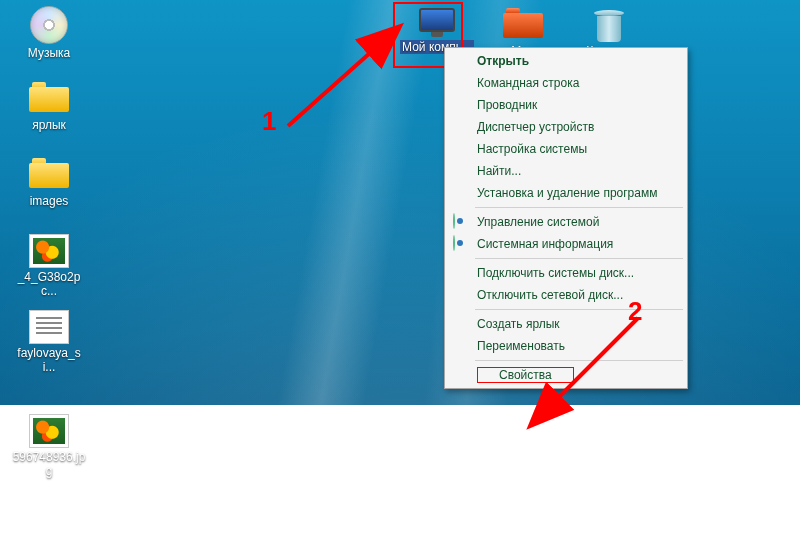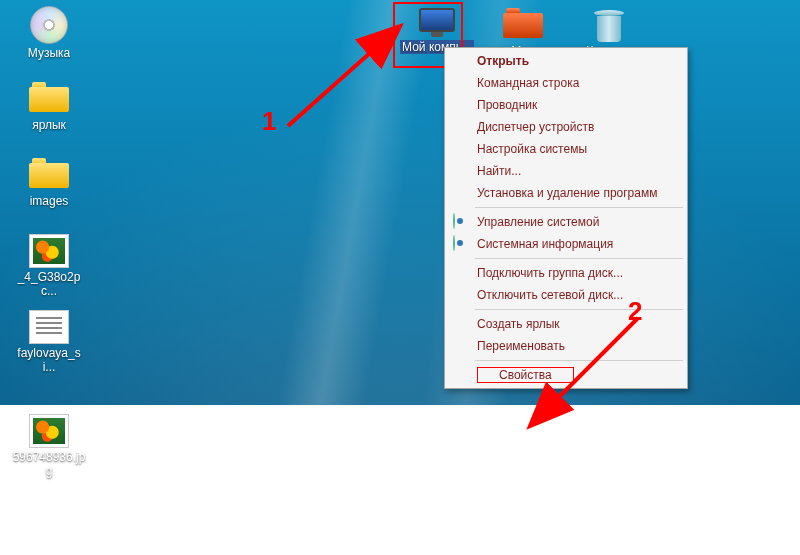--- a/index.html
+++ b/index.html
@@ -44,21 +44,21 @@
   .monitor .screen{width:36px;height:24px;background:linear-gradient(#3a7fe0,#1a3f80);border:2px solid #444;border-radius:3px;box-sizing:border-box;}
   .monitor .stand{width:12px;height:5px;background:#555;margin:0 auto;border-radius:0 0 2px 2px;}
 
   
   .bin{width:30px;height:34px;margin:0 auto 2px;position:relative;}
   .bin .can{position:absolute;bottom:0;left:3px;width:24px;height:26px;background:linear-gradient(90deg,#7fb8c9 0%,#cfeaf2 50%,#7fb8c9 100%);border-radius:0 0 4px 4px;}
   .bin .lid{position:absolute;top:2px;left:0;width:30px;height:6px;background:linear-gradient(#cfeaf2,#7fb8c9);border-radius:50%;}
 
   
   .ctx{position:absolute;background:#f5f5f5;border:1px solid #a7a7a7;box-shadow:2px 3px 6px rgba(0,0,0,.35);padding:2px;}
-  .ctx .row{display:flex;align-items:center;height:22px;padding:0 28px 0 30px;white-space:nowrap;color:#7f1d1d;cursor:default;position:relative;}
+  .ctx .row{display:flex;align-items:center;height:22px;padding:0 28px 0 30px;white-space:nowrap;color:#14532d;cursor:default;position:relative;}
   .ctx .row.bold{font-weight:bold;}
   .ctx .row .ic{position:absolute;left:6px;top:3px;width:16px;height:16px;}
   .ctx .sep{height:1px;margin:3px 2px 3px 28px;background:#d0d0d0;}
   .ctx .row.boxed span.txt{border:1px solid #ff0000;padding:0 21px;}
 
   .circ{width:14px;height:14px;border-radius:50%;border:1px solid #5b8;background:radial-gradient(circle at 35% 30%,#dff,#6bb 70%);}
   .circ::after{content:"";position:absolute;left:4px;top:4px;width:6px;height:6px;border-radius:50%;background:#2e77bb;}
 
   
   .annot-num{position:absolute;color:#ff0000;font:bold 26px/1 Arial;}
@@ -160,21 +160,21 @@
     <div class="row">
       <span class="ic"><span class="circ"></span></span>
       <span class="txt">Управление системой</span>
     </div>
     <div class="row">
       <span class="ic"><span class="circ"></span></span>
       <span class="txt">Системная информация</span>
     </div>
     <div class="sep"></div>
     <div class="row">
-        <span class="txt">Подключить группа диск...</span>
+        <span class="txt">Подключить системы диск...</span>
       </div>
     <div class="row">
         <span class="txt">Отключить сетевой диск...</span>
       </div>
     <div class="sep"></div>
     <div class="row">
         <span class="txt">Создать ярлык</span>
       </div>
     <div class="row">
         <span class="txt">Переименовать</span>

